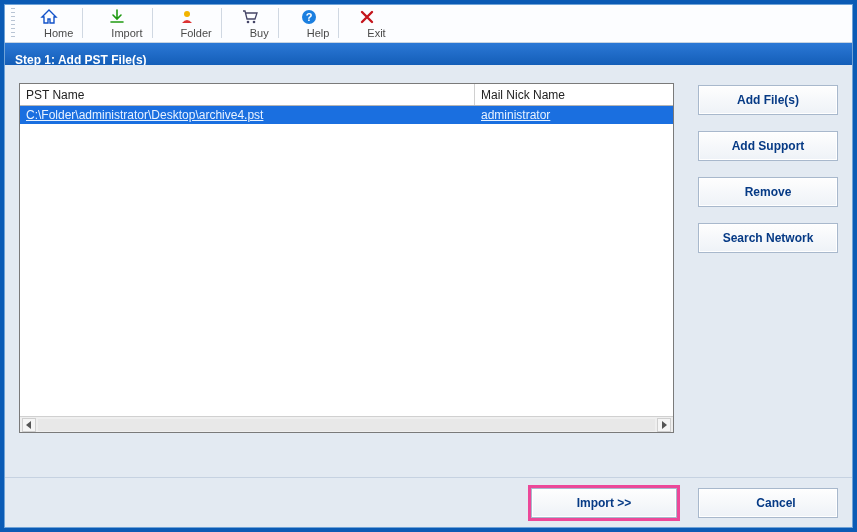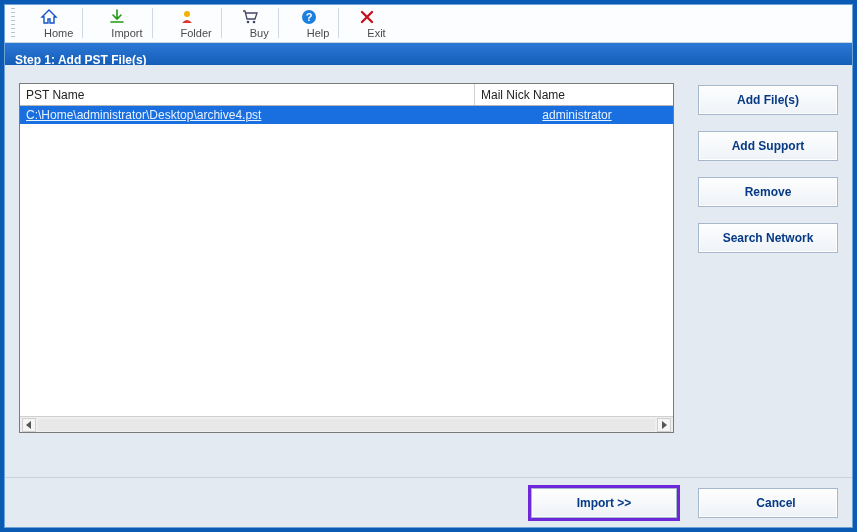--- a/index.html
+++ b/index.html
@@ -123,21 +123,21 @@
   }
   .td {
     padding-left: 6px;
     font-size: 12px;
     text-decoration: underline;
     color: #e8f2ff;
     white-space: nowrap;
     overflow: hidden;
   }
   .td1 { width: 455px; }
-  .td2 { flex: 1; text-align: center; }
+  .td2 { flex: 1; }
   .hscroll {
     height: 16px;
     background: #efefef;
     border-top: 1px solid #d0d0d0;
     display: flex;
     align-items: center;
     justify-content: space-between;
     padding: 0 2px;
   }
   .scroll-arrow {
@@ -181,21 +181,21 @@
     height: 50px;
     background: #e3eaf2;
     border-top: 1px solid #c6d2e1;
     display: flex;
     align-items: center;
     justify-content: flex-end;
     gap: 18px;
     padding-right: 14px;
   }
   .highlight-frame {
-    border: 3px solid #6d28d9;
+    border: 3px solid #ec4899;
     padding: 0;
     display: inline-flex;
     align-items: flex-end;
   }
   .highlight-frame .btn { width: 146px; height: 30px; }
   .footer .btn.cancel { width: 140px; padding-left: 16px; }
 </style>
 </head>
 <body>
 
@@ -273,21 +273,21 @@
   </div>
 
   <div class="main">
     <div class="table-wrap">
       <div class="table-head">
         <div class="th th1">PST Name</div>
         <div class="th th2">Mail Nick Name</div>
       </div>
       <div class="table-body">
         <div class="tr">
-          <div class="td td1">C:\Home\administrator\Desktop\archive4.pst</div>
+          <div class="td td1">C:\Folder\administrator\Desktop\archive4.pst</div>
           <div class="td td2">administrator</div>
         </div>
       </div>
       <div class="hscroll">
         <div class="scroll-arrow">
           <svg width="8" height="8" viewBox="0 0 8 8">
               <path d="M6 0 L1 4 L6 8 Z" fill="#555"></path>
             </svg>
         </div>
         <div class="scroll-track"></div>

